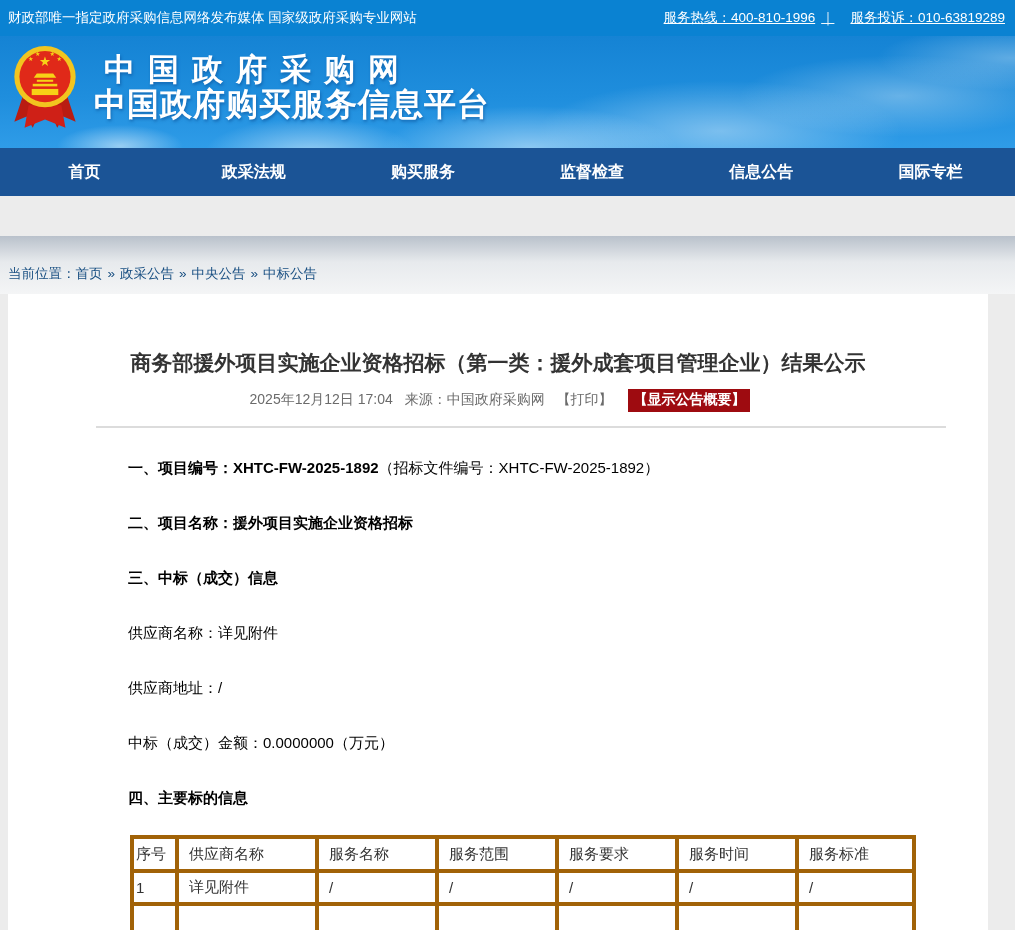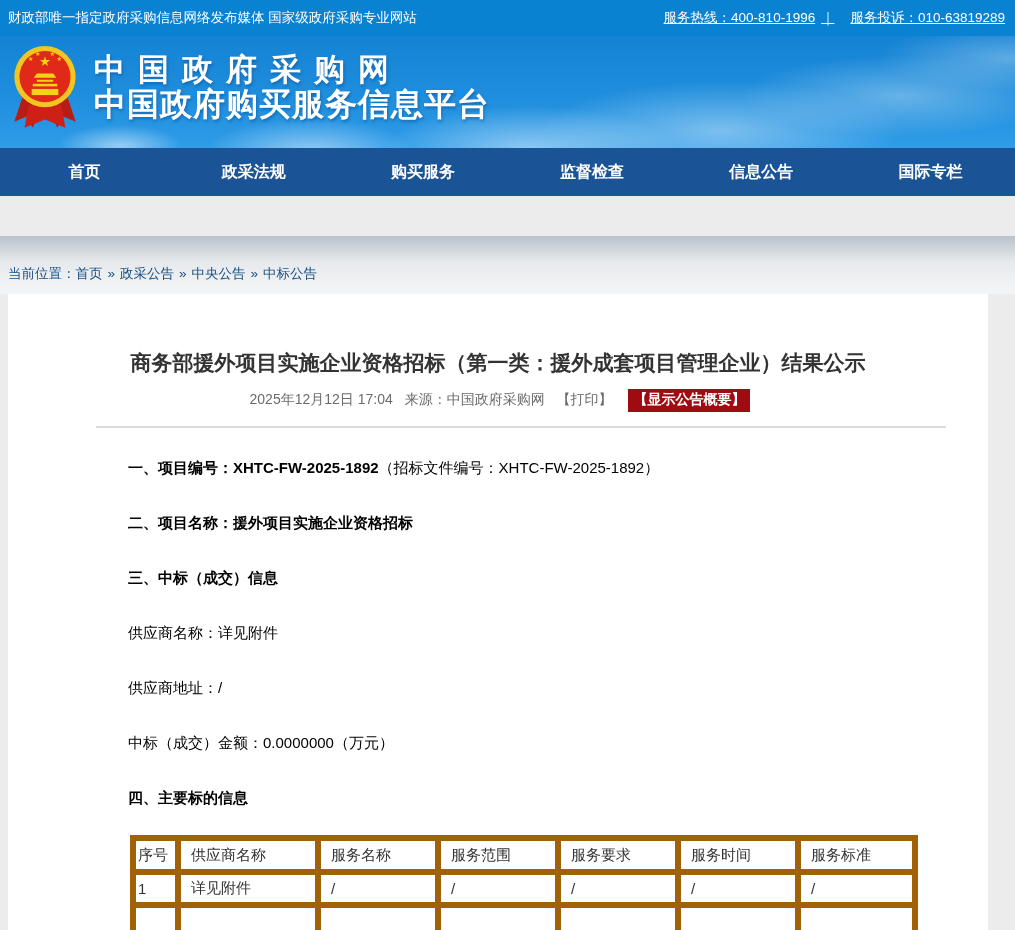--- a/index.html
+++ b/index.html
@@ -27,21 +27,21 @@
       radial-gradient(150px 48px at 310px 116px, rgba(255,255,255,.48), transparent 70%),
       radial-gradient(210px 60px at 530px 112px, rgba(255,255,255,.45), transparent 70%),
       radial-gradient(260px 72px at 720px 95px, rgba(255,255,255,.38), transparent 70%),
       radial-gradient(230px 58px at 900px 60px, rgba(255,255,255,.32), transparent 70%),
       radial-gradient(190px 46px at 1010px 22px, rgba(255,255,255,.30), transparent 70%),
       linear-gradient(180deg,#1583d4 0%,#1f8edd 55%,#2f9ce8 100%);
   }
   .logo-link { position:absolute; left:14px; top:8px; display:flex; cursor:pointer; }
   .emblem { width:62px; height:92px; margin-top:2px; }
   .logo-text { margin-left:18px; width:328px; color:#fff; }
-  .logo-text .shadowed { text-shadow:1px 2px 3px rgba(8,70,140,.5); }
+  .logo-text .shadowed { text-shadow:1px 2px 3px rgba(8,70,140,.5);text-align:center; }
   .site-name  { font-size:31px; font-weight:bold; letter-spacing:13px; line-height:37px; white-space:nowrap; margin-top:7px; }
   .platform-name { font-size:32px; font-weight:bold; letter-spacing:1px; line-height:32px; white-space:nowrap; }
   .site-url   { font-size:19px; font-weight:bold; letter-spacing:2px; line-height:24px; text-align:center; }
 
   
   .nav { height:48px; background:#1b5496; display:flex; }
   .nav-item {
     flex:1; display:flex; align-items:center; justify-content:center;
     color:#fff; font-size:16px; font-weight:bold; cursor:pointer;
   }
@@ -80,21 +80,21 @@
   }
   .content p.first { margin-top:29px; }
   .content strong { font-weight:bold; }
 
   table.award-table {
     margin:26px 0 0 122px; width:782px;
     border-collapse:collapse; border:2px solid #1a1a1a;
     table-layout:fixed;
   }
   .award-table th, .award-table td {
-    border:6px solid #a16207; font-size:15px; font-weight:normal;
+    border:4px solid #a16207; font-size:15px; font-weight:normal;
     text-align:left; color:#333; padding:0 10px; overflow:hidden;
   }
   .award-table th.c0, .award-table td.c0 { padding:0 2px; }
   .award-table thead tr { height:34px; }
   .award-table tr.row-data  { height:33px; }
   .award-table tr.row-empty { height:42px; }
 </style>
 </head>
 <body>
 

